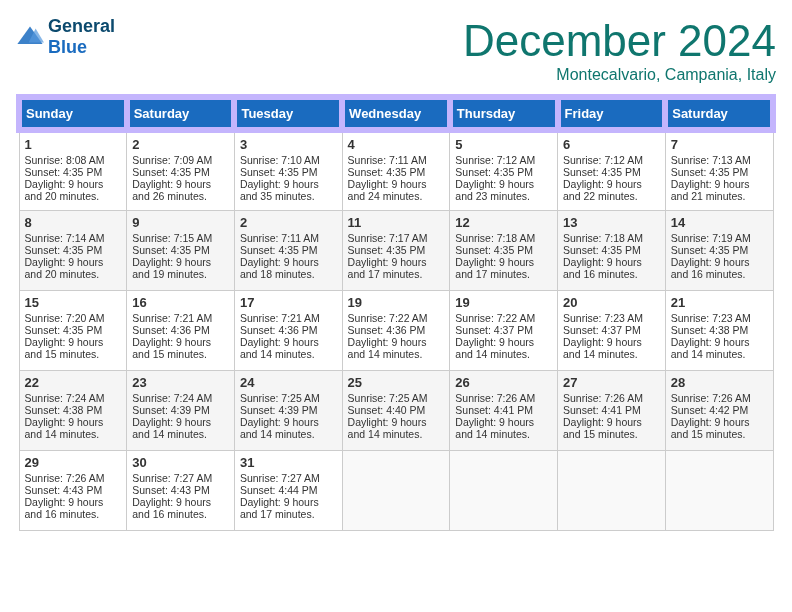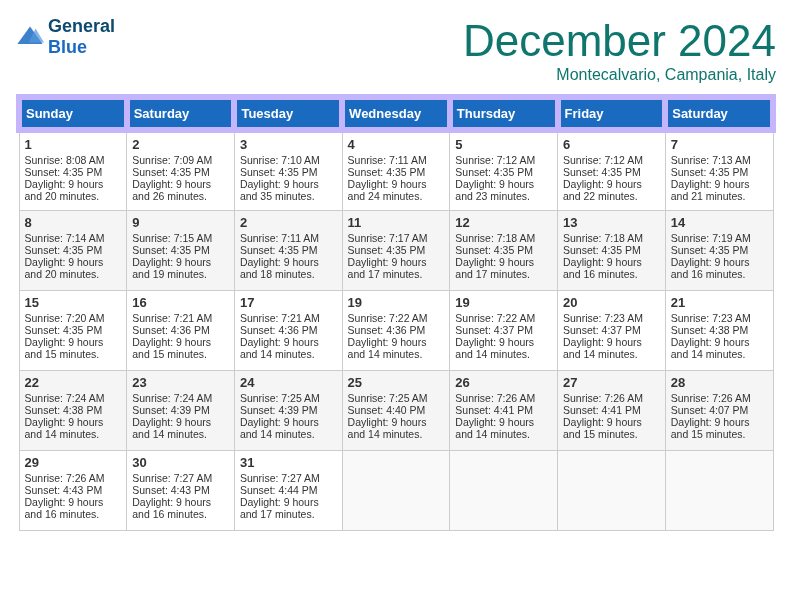--- a/index.html
+++ b/index.html
@@ -143,21 +143,21 @@
         <td><span class="day-num">20</span><span>Sunrise: 7:23 AM</span><br><span>Sunset: 4:37 PM</span><br><span>Daylight: 9 hours and 14 minutes.</span></td>
         <td><span class="day-num">21</span><span>Sunrise: 7:23 AM</span><br><span>Sunset: 4:38 PM</span><br><span>Daylight: 9 hours and 14 minutes.</span></td>
       </tr>
       <tr>
         <td><span class="day-num">22</span><span>Sunrise: 7:24 AM</span><br><span>Sunset: 4:38 PM</span><br><span>Daylight: 9 hours and 14 minutes.</span></td>
         <td><span class="day-num">23</span><span>Sunrise: 7:24 AM</span><br><span>Sunset: 4:39 PM</span><br><span>Daylight: 9 hours and 14 minutes.</span></td>
         <td><span class="day-num">24</span><span>Sunrise: 7:25 AM</span><br><span>Sunset: 4:39 PM</span><br><span>Daylight: 9 hours and 14 minutes.</span></td>
         <td><span class="day-num">25</span><span>Sunrise: 7:25 AM</span><br><span>Sunset: 4:40 PM</span><br><span>Daylight: 9 hours and 14 minutes.</span></td>
         <td><span class="day-num">26</span><span>Sunrise: 7:26 AM</span><br><span>Sunset: 4:41 PM</span><br><span>Daylight: 9 hours and 14 minutes.</span></td>
         <td><span class="day-num">27</span><span>Sunrise: 7:26 AM</span><br><span>Sunset: 4:41 PM</span><br><span>Daylight: 9 hours and 15 minutes.</span></td>
-        <td><span class="day-num">28</span><span>Sunrise: 7:26 AM</span><br><span>Sunset: 4:07 PM</span><br><span>Daylight: 9 hours and 15 minutes.</span></td>
+        <td><span class="day-num">28</span><span>Sunrise: 7:26 AM</span><br><span>Sunset: 4:42 PM</span><br><span>Daylight: 9 hours and 15 minutes.</span></td>
       </tr>
       <tr>
         <td><span class="day-num">29</span><span>Sunrise: 7:26 AM</span><br><span>Sunset: 4:43 PM</span><br><span>Daylight: 9 hours and 16 minutes.</span></td>
         <td><span class="day-num">30</span><span>Sunrise: 7:27 AM</span><br><span>Sunset: 4:43 PM</span><br><span>Daylight: 9 hours and 16 minutes.</span></td>
         <td><span class="day-num">31</span><span>Sunrise: 7:27 AM</span><br><span>Sunset: 4:44 PM</span><br><span>Daylight: 9 hours and 17 minutes.</span></td>
         <td class="empty-cell"></td>
         <td class="empty-cell"></td>
         <td class="empty-cell"></td>
         <td class="empty-cell"></td>
       </tr>

